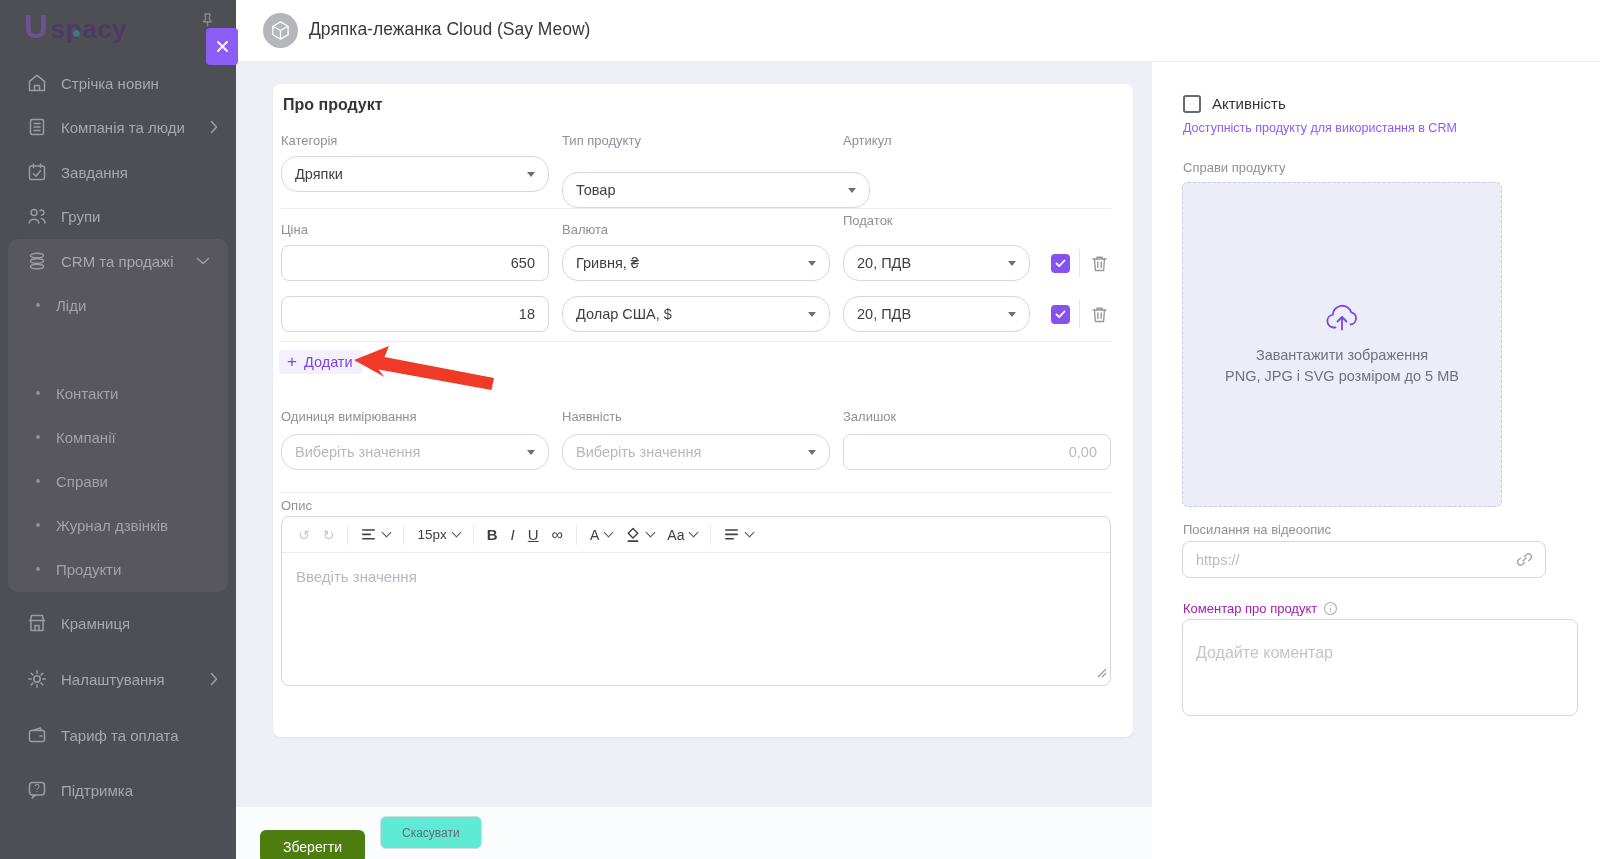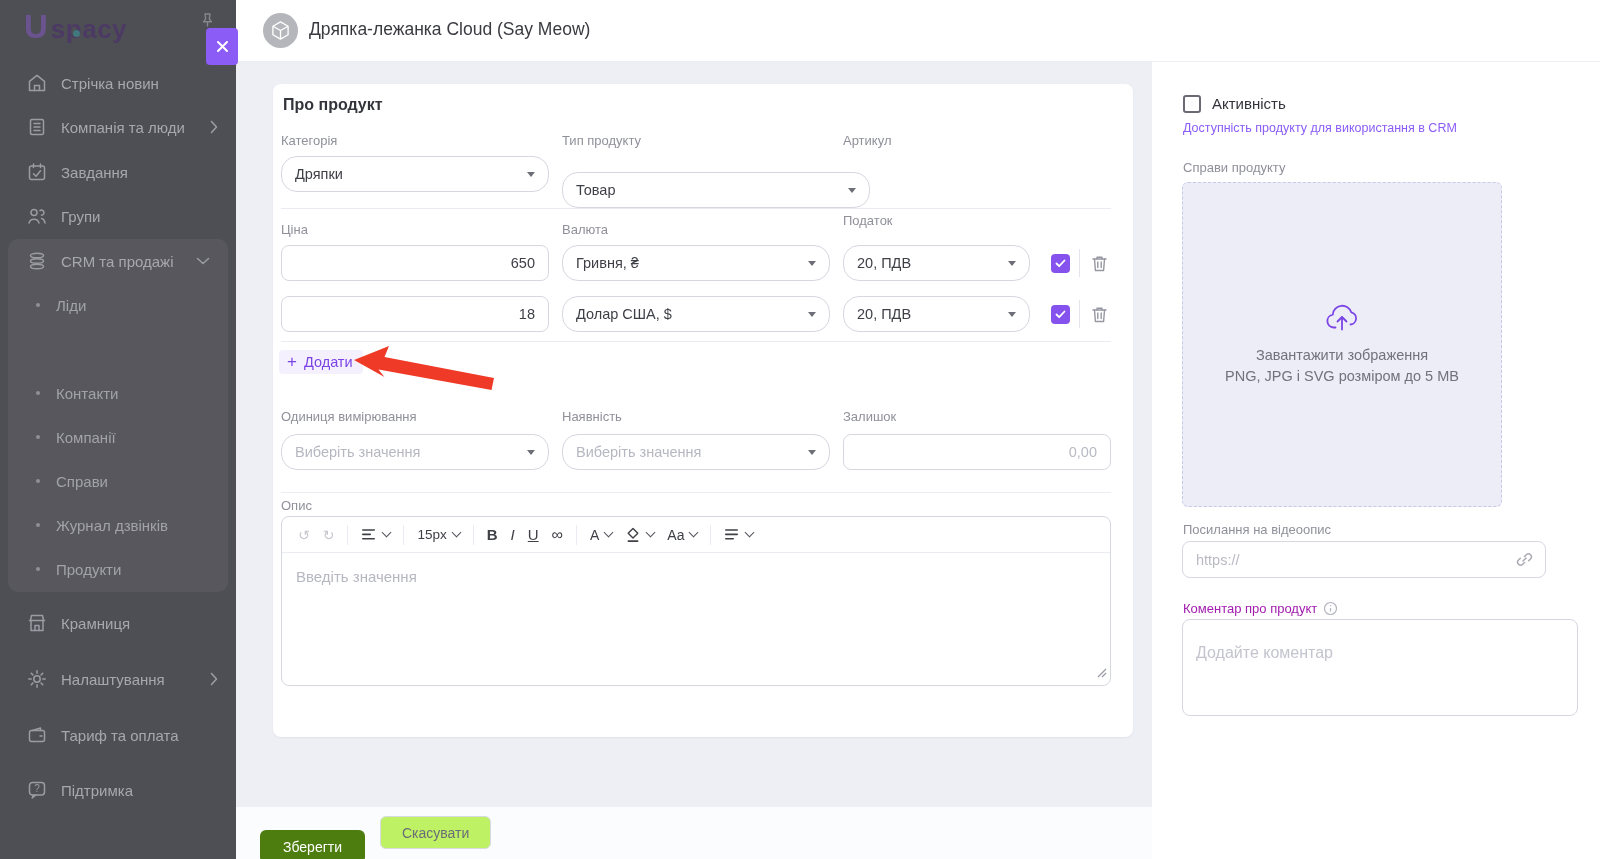--- a/index.html
+++ b/index.html
@@ -72,21 +72,21 @@
   .video-wrap{position:absolute;left:30px;top:479px;width:364px;height:37px}
   .video-wrap input{position:absolute;left:0;top:0;width:364px;height:37px}
   .video-link-icon{position:absolute;right:13px;top:10px}
   .p-comment-label{position:absolute;left:31px;top:539px;display:flex;align-items:center;gap:6px;font-size:13px;color:#a21caf}
   .comment-box{position:absolute;left:30px;top:557px;width:396px;height:97px;border:1px solid #d6d8e0;border-radius:8px;padding:24px 13px;font-size:16px;font-family:inherit;color:#3e3f47;resize:none;outline:none}
   .comment-box::placeholder{color:#c3c4cd}
 
   
   .footer{position:absolute;left:236px;top:807px;width:916px;height:52px;background:#fbfcfd}
   .btn-save{position:absolute;left:24px;top:23px;height:33px;padding:0 23px;background:#4d7c0f;color:#fff;border:none;border-radius:6px;font-size:14px;font-weight:500;font-family:inherit;cursor:pointer}
-  .btn-cancel{position:absolute;left:144px;top:9px;height:33px;padding:0 21px;background:#bef264;color:#6b6c76;border:1px solid #d9dae1;border-radius:6px;font-size:14px;font-family:inherit;cursor:pointer}
+  .btn-cancel{position:absolute;left:144px;top:9px;height:33px;padding:0 21px;background:#5eead4;color:#6b6c76;border:1px solid #d9dae1;border-radius:6px;font-size:12px;font-family:inherit;cursor:pointer}
 
   .red-arrow{position:absolute;left:348px;top:344px;z-index:20;pointer-events:none}
 </style>
 </head>
 <body>
 
 <div class="screen">
 
   <aside class="sidebar">
     <div class="logo">

